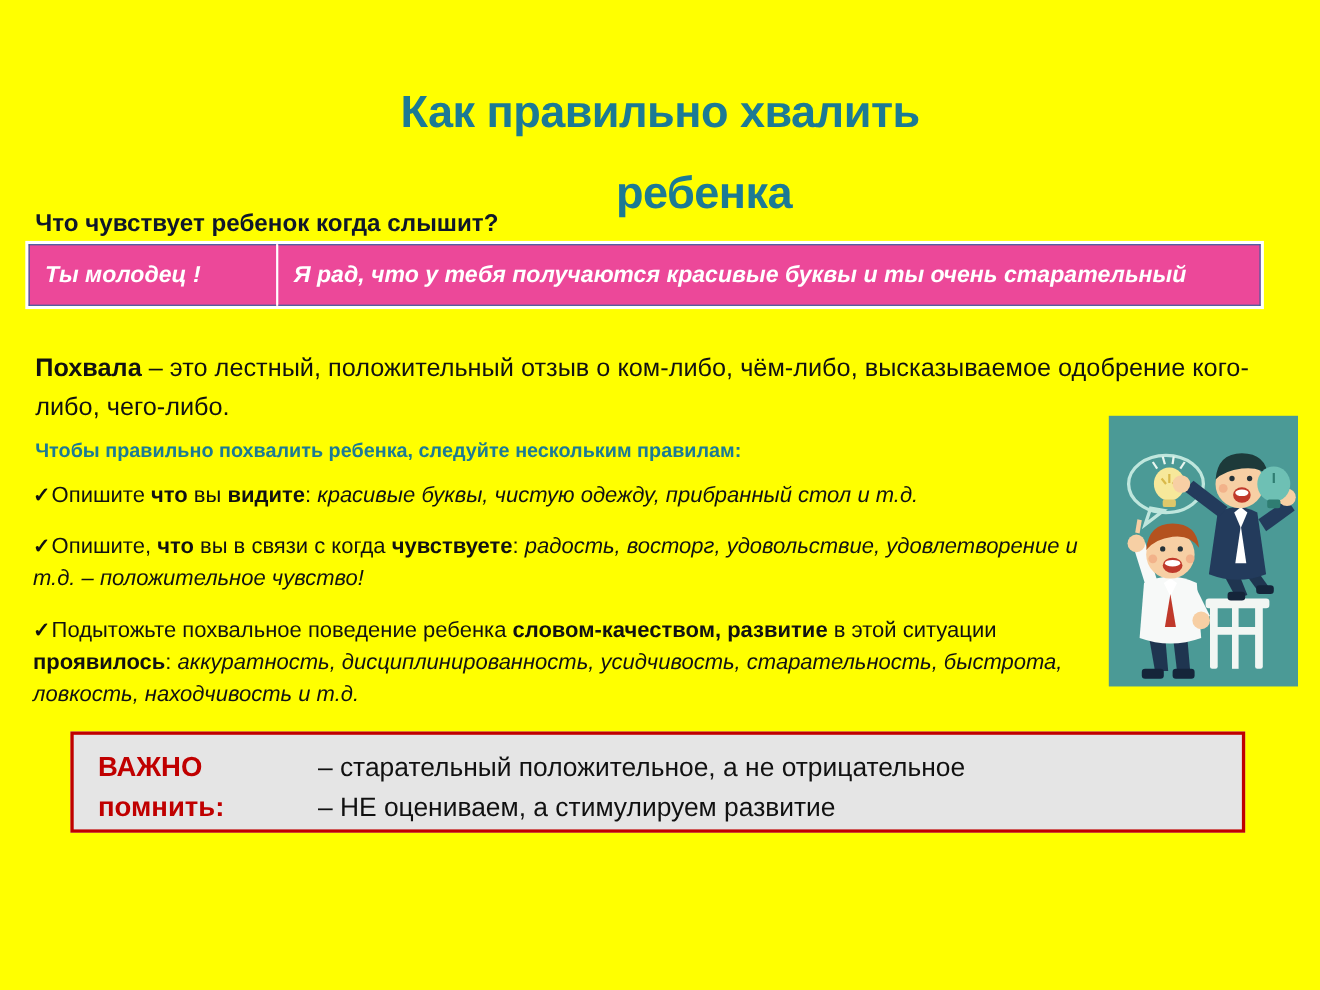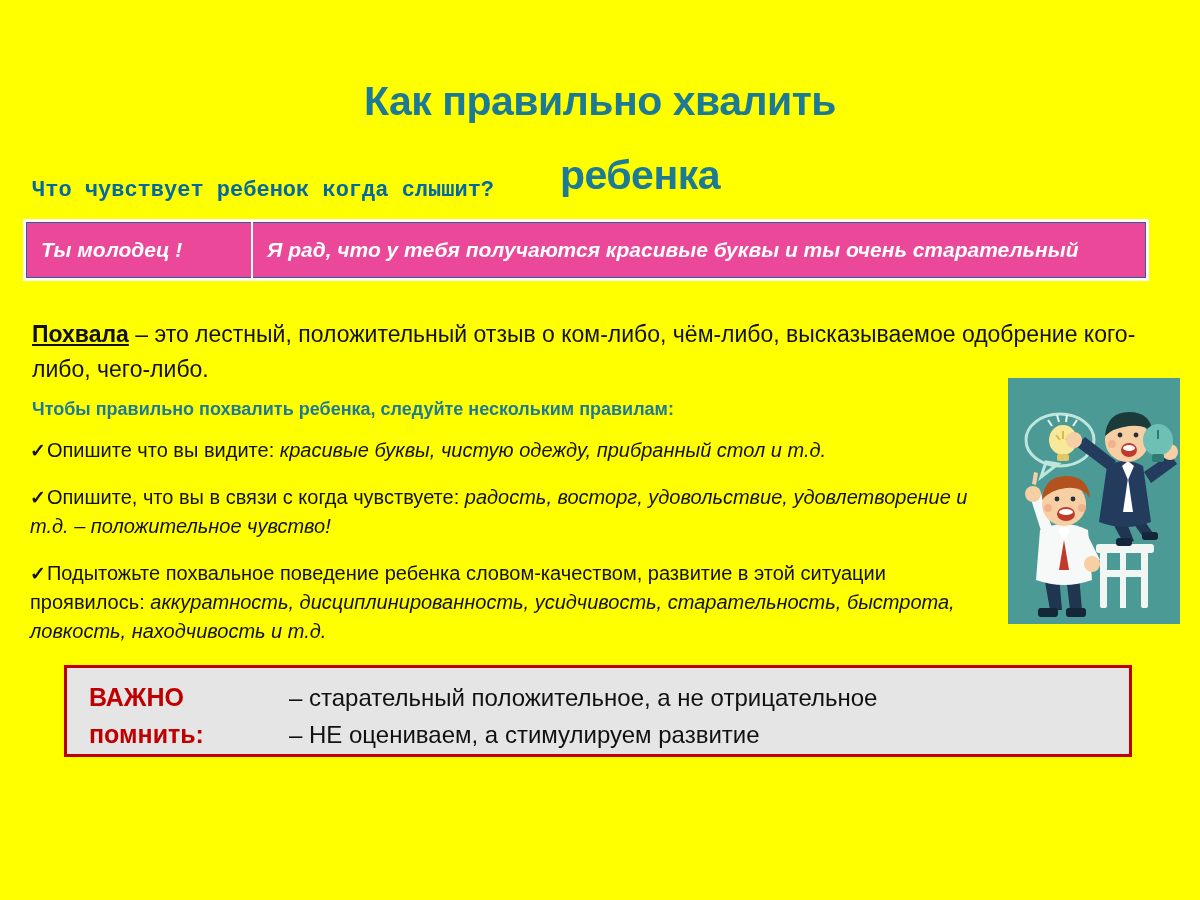--- a/index.html
+++ b/index.html
@@ -38,27 +38,26 @@
   .title-line2 {
     display: block;
     position: relative;
     left: 40px;
   }
 
   
   .subtitle {
     position: absolute;
     left: 32px;
-    top: 178px;
+    top: 190px;
     font-size: 22px;
     font-weight: bold;
-    color: #0369a1;
+    color: #0f172a;
     z-index: 2;
     white-space: nowrap;
-    font-family: Liberation Mono, monospace;
   }
 
   
   .qtable {
     position: absolute;
     left: 26px;
     top: 222px;
     width: 1120px;
     border-collapse: collapse;
     background: #ec4899;
@@ -84,21 +83,21 @@
   
   .definition {
     position: absolute;
     left: 32px;
     top: 317px;
     width: 1130px;
     font-size: 23px;
     line-height: 35px;
     color: #111111;
   }
-  .definition b { font-weight: bold; text-decoration: underline; }
+  .definition b { font-weight: bold; }
 
   
   .rules-heading {
     position: absolute;
     left: 32px;
     top: 399px;
     font-size: 18px;
     font-weight: bold;
     color: #1c7a94;
   }
@@ -115,21 +114,21 @@
     font-size: 20px;
     line-height: 29px;
     color: #111111;
     margin-bottom: 18px;
   }
   .bullet .check {
     font-weight: bold;
     font-size: 19px;
     margin-right: 1px;
   }
-  .bullet b { font-weight: normal; }
+  .bullet b { font-weight: bold; }
   .bullet i { font-style: italic; }
 
   
   .illustration {
     position: absolute;
     left: 1008px;
     top: 378px;
     width: 172px;
     height: 246px;
     background: #4b9a96;

